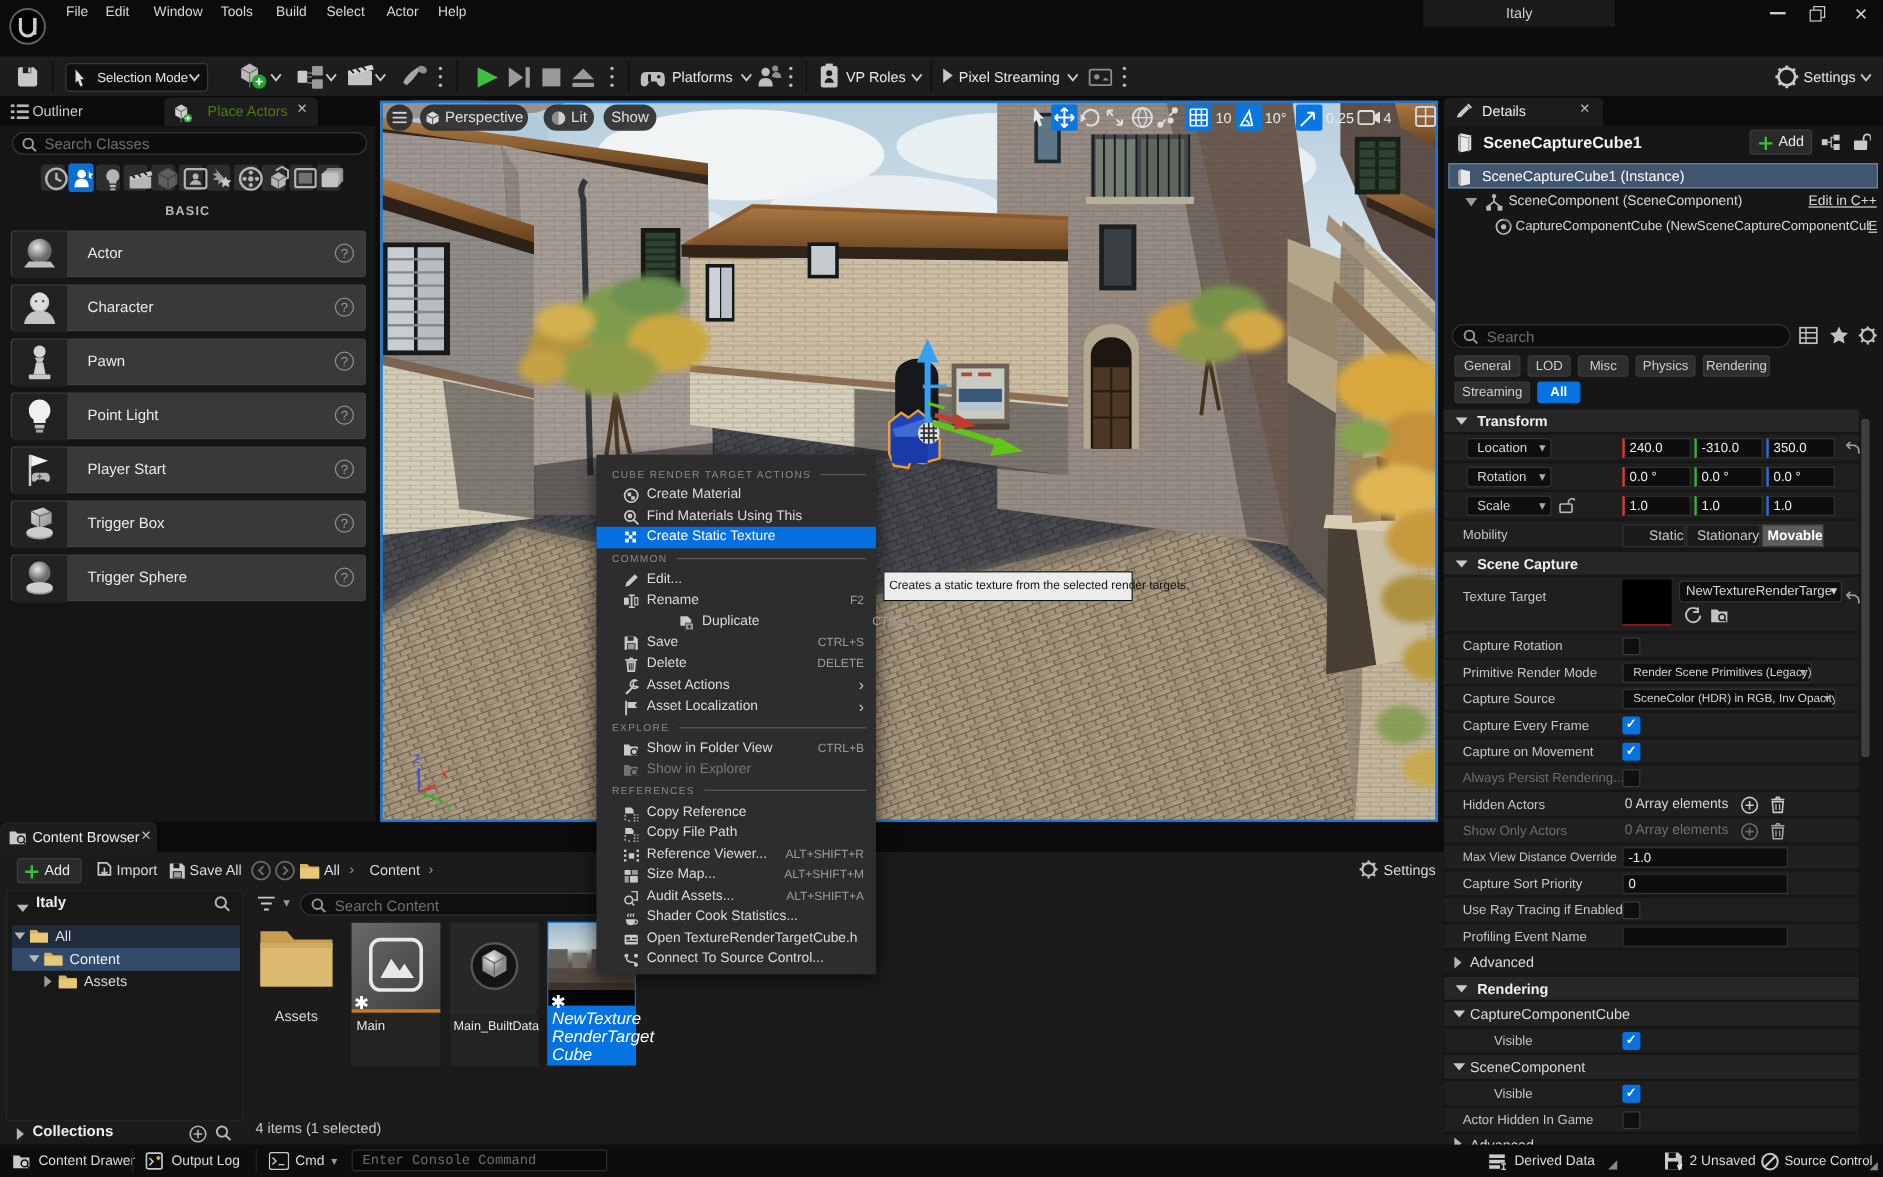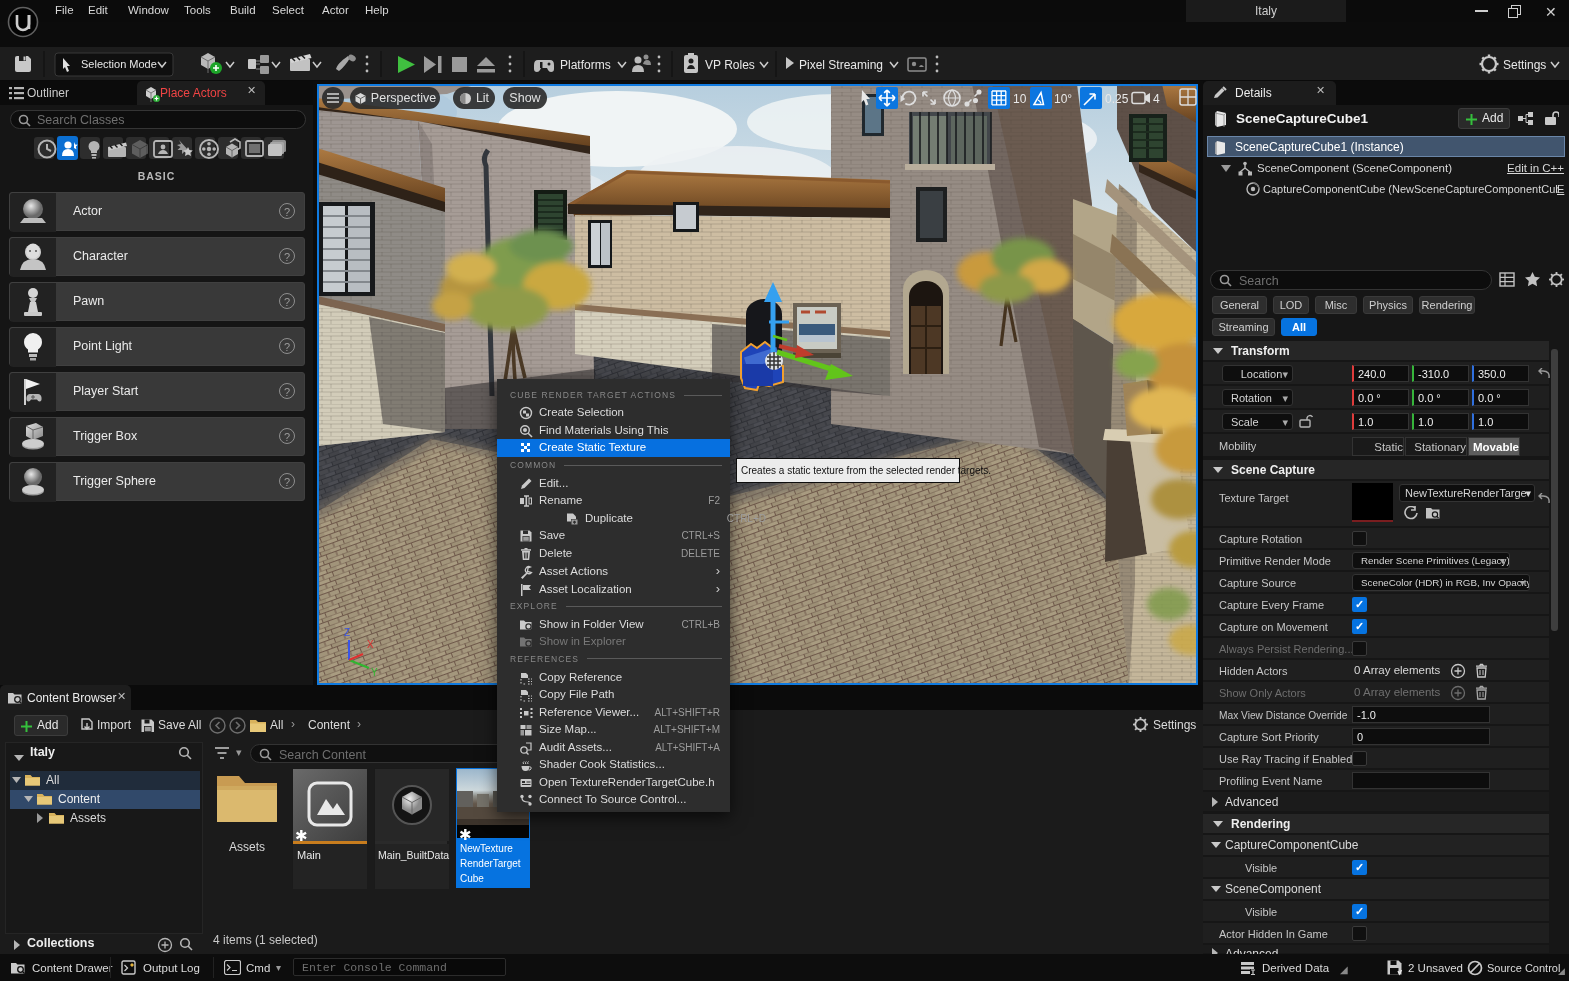--- a/index.html
+++ b/index.html
@@ -172,21 +172,21 @@
         <rect x="6" y="12" width="10" height="2.2" fill="#b5b5b5"></rect>
       </svg>
   <div class="abs" style="left:27px;top:5px;color:#c9c9c9;font-size:12px;">Outliner</div>
   <div class="abs" style="left:137px;top:0;width:128px;height:24px;background:#1d1d1d;border-radius:5px 5px 0 0;"></div>
   <svg class="abs" style="left:143px;top:4px;" width="18" height="17">
         <path d="M3,5 l5,-3 5,3 0,6 -5,3 -5,-3 z" fill="#cfcfcf"></path>
         <path d="M3,5 l5,3 5,-3 M8,8 l0,9" stroke="#777" stroke-width="1" fill="none"></path>
         <circle cx="13.5" cy="13.5" r="3.5" fill="#2fae39"></circle>
         <path d="M11.6,13.5 h3.8 M13.5,11.6 v3.8" stroke="#fff" stroke-width="1.2"></path>
       </svg>
-  <div class="abs" style="left:160px;top:5px;color:#ef4444;font-size:12px;">Place Actors</div>
+  <div class="abs" style="left:173px;top:5px;color:#4d7c0f;font-size:12px;">Place Actors</div>
   <div class="abs" style="left:247px;top:3px;color:#bbb;font-size:11px;">✕</div>
 
   <div class="abs" style="left:10px;top:29px;width:296px;height:19px;background:#0d0d0d;border:1px solid #353535;border-radius:10px;">
     <svg class="abs" style="left:7px;top:3px;" width="14" height="14">
           <circle cx="5.5" cy="5.5" r="4" fill="none" stroke="#9a9a9a" stroke-width="1.6"></circle>
           <line x1="8.5" y1="8.5" x2="12" y2="12" stroke="#9a9a9a" stroke-width="1.6"></line>
         </svg>
     <div class="abs" style="left:26px;top:2px;color:#6f6f6f;font-size:12.5px;">Search Classes</div>
   </div>
 
@@ -715,21 +715,21 @@
   <div class="chip" style="left:112px;top:215px;width:42px;">Misc</div>
   <div class="chip" style="left:160px;top:215px;width:50px;">Physics</div>
   <div class="chip" style="left:216px;top:215px;width:56px;">Rendering</div>
   <div class="chip" style="left:9px;top:237px;width:63px;">Streaming</div>
   <div class="chip" style="left:78px;top:237px;width:36px;background:#0673e0;color:#fff;font-weight:bold;border-color:#0673e0;">All</div>
   
   <div class="dhead" style="top:260px;"><svg width="10" height="8" style="margin:0 8px 0 10px;">
           <path d="M0,1 h10 l-5,6 z" fill="#c9c9c9"></path>
         </svg>Transform</div>
   <div class="drow" style="top:281px;height:23px;"></div>
-  <div class="ddrop" style="left:19px;top:284px;width:71px;text-align:center;">Location<i>▾</i></div>
+  <div class="ddrop" style="left:19px;top:284px;width:71px;">Location<i>▾</i></div>
   <div class="nfield" style="left:149px;top:284px;width:57px;border-left:2.5px solid #e03b3b;">240.0</div>
   <div class="nfield" style="left:209px;top:284px;width:57px;border-left:2.5px solid #36b53a;">-310.0</div>
   <div class="nfield" style="left:269px;top:284px;width:57px;border-left:2.5px solid #2f6fde;">350.0</div>
   <svg class="abs" style="left:334px;top:287px;" width="14" height="12">
         <path d="M12,10 q1,-7 -6,-7 l-3,0 M5,0 l-3,3 3,3" stroke="#9a9a9a" stroke-width="1.4" fill="none"></path>
       </svg>
   <div class="drow" style="top:305px;height:23px;"></div>
   <div class="ddrop" style="left:19px;top:308px;width:71px;">Rotation<i>▾</i></div>
   <div class="nfield" style="left:149px;top:308px;width:57px;border-left:2.5px solid #e03b3b;">0.0 °</div>
   <div class="nfield" style="left:209px;top:308px;width:57px;border-left:2.5px solid #36b53a;">0.0 °</div>
@@ -990,21 +990,21 @@
     <svg class="abs" style="left:1px;top:1px;" width="72" height="56">
           <rect x="0" y="22" width="16" height="16" fill="#62605c"></rect>
           <rect x="20" y="25" width="12" height="13" fill="#75726a"></rect>
           <rect x="36" y="22" width="14" height="16" fill="#595751"></rect>
           <rect x="54" y="26" width="18" height="12" fill="#6e6a62"></rect>
           <rect x="0" y="38" width="72" height="18" fill="#54493e"></rect>
           <rect x="0" y="50" width="72" height="6" fill="#3c332b"></rect>
         </svg>
     <div class="abs" style="left:1px;top:57px;width:72px;height:13px;background:#060606;"></div>
     <div class="abs" style="left:3px;top:58px;color:#fff;font-size:15px;">✱</div>
-    <div class="abs" style="left:4px;top:73px;color:#fff;font-size:10px;line-height:15px;">NewTexture<br>RenderTarget<br>Cube</div>
+    <div class="abs" style="left:4px;top:73px;color:#fff;font-size:14px;line-height:15px;font-style:italic;">NewTexture<br>RenderTarget<br>Cube</div>
   </div>
   <div class="abs" style="left:213px;top:248px;color:#c9c9c9;font-size:12px;">4 items (1 selected)</div>
 </div>
 
 <div id="statusbar" class="abs" style="left:0;top:954px;width:1569px;height:27px;background:#0d0d0d;">
   <svg class="abs" style="left:10px;top:6px;" width="18" height="16">
         <path d="M1,3 h5 l1.5,1.5 h7 v9 h-13.5 z" fill="#c9c9c9"></path>
         <circle cx="10.5" cy="9.5" r="2.8" fill="none" stroke="#0d0d0d" stroke-width="1.3"></circle>
         <line x1="12.5" y1="11.5" x2="14.5" y2="13.5" stroke="#0d0d0d" stroke-width="1.3"></line>
       </svg>
@@ -1052,21 +1052,21 @@
 <div id="ctxmenu" class="abs" style="left:497px;top:379px;width:233px;height:433px;background:#2d2d2d;box-shadow:0 5px 16px rgba(0,0,0,.65);z-index:30;">
   <div class="mhead" style="top:9px;">
         <span>CUBE RENDER TARGET ACTIONS</span>
         <i></i>
       </div>
   <div class="mitem" style="top:25.5px;">
         <svg class="mic" width="14" height="14">
           <circle cx="7" cy="7" r="5.5" fill="none" stroke="#c9c9c9" stroke-width="1.4"></circle>
           <path d="M4,4.5 h3 v3 h-3 z M7,7.5 h3 v3 h-3 z" fill="#c9c9c9"></path>
         </svg>
-        <span>Create Selection</span>
+        <span>Create Material</span>
       </div>
   <div class="mitem" style="top:43px;">
         <svg class="mic" width="14" height="14">
           <circle cx="6" cy="6" r="4.3" fill="none" stroke="#c9c9c9" stroke-width="1.4"></circle>
           <circle cx="6" cy="6" r="2" fill="#c9c9c9"></circle>
           <line x1="9.2" y1="9.2" x2="13" y2="13" stroke="#c9c9c9" stroke-width="1.6"></line>
         </svg>
         <span>Find Materials Using This</span>
       </div>
   <div class="abs" style="top:60px;left:0;width:233px;height:17.5px;background:#0670e0;"></div>
@@ -1232,13 +1232,13 @@
         <svg class="mic" width="14" height="14">
           <circle cx="3" cy="3.5" r="1.7" fill="#c9c9c9"></circle>
           <circle cx="11" cy="3.5" r="1.7" fill="#c9c9c9"></circle>
           <circle cx="11" cy="11" r="1.7" fill="#c9c9c9"></circle>
           <path d="M3,5 q0,4 6,4 q2,0 2,1" fill="none" stroke="#c9c9c9" stroke-width="1.2"></path>
         </svg>
         <span>Connect To Source Control...</span>
       </div>
 </div>
 
-<div id="tooltip" class="abs" style="left:736px;top:458px;width:224px;height:25px;background:#ececec;border:1.5px solid #0d0d0d;color:#111;font-size:10px;line-height:23px;text-align:center;white-space:nowrap;z-index:40;padding:0 4px;">Creates a static texture from the selected render targets.</div>
+<div id="tooltip" class="abs" style="left:736px;top:476px;width:208px;height:25px;background:#ececec;border:1.5px solid #0d0d0d;color:#111;font-size:10px;line-height:23px;text-align:center;white-space:nowrap;z-index:40;padding:0 4px;">Creates a static texture from the selected render targets.</div>
 </div>
 </body></html>

